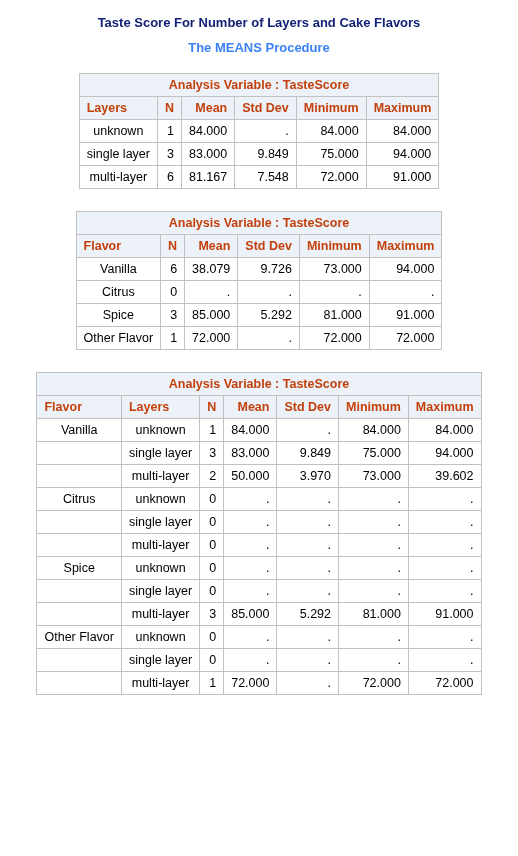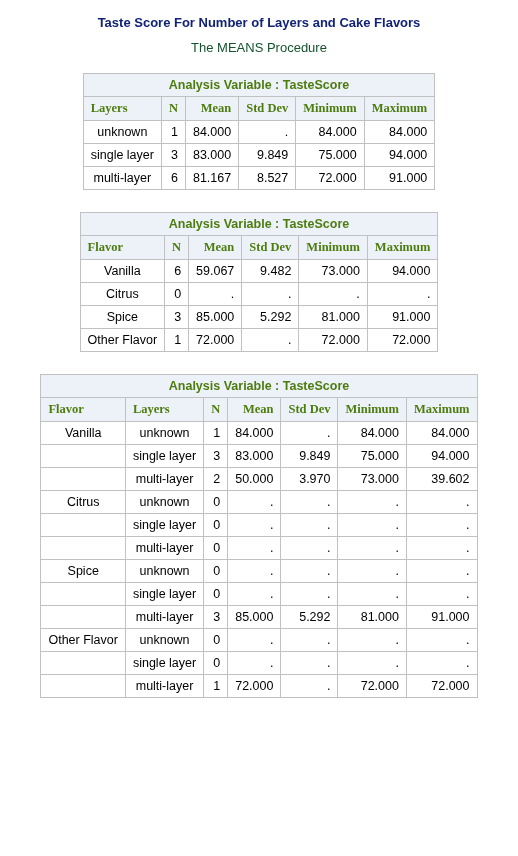--- a/index.html
+++ b/index.html
@@ -12,51 +12,50 @@
       width: 498px;
     }
     h1 {
       color: #112277;
       font-size: 13px;
       font-weight: bold;
       text-align: center;
       margin: 5px 0 10px 0;
     }
     h2 {
-      color: #14532d;
+      color: #3b82f6;
       font-size: 13px;
-      font-weight: normal;
+      font-weight: bold;
       text-align: center;
       margin: 0 0 18px 0;
     }
     .table-container {
       display: flex;
       justify-content: center;
       margin-bottom: 22px;
     }
     table {
       border-collapse: collapse;
       font-size: 12.5px;
     }
     th, td {
       border: 1px solid #c1c1c1;
       padding: 4px 7px;
       white-space: nowrap;
     }
     th {
       background: #edf2f9;
-      color: #4d7c0f;
+      color: #c2410c;
       font-weight: bold;
     }
     th.caption {
       text-align: center;
     }
     th.col {
       text-align: left;
-      font-family: Liberation Serif, serif;
     }
     th.col.right {
       text-align: right;
     }
     td {
       text-align: right;
       vertical-align: top;
     }
     td.left {
       text-align: center;
@@ -95,21 +94,21 @@
     <td>3</td>
     <td>83.000</td>
     <td>9.849</td>
     <td>75.000</td>
     <td>94.000</td>
   </tr>
   <tr>
     <td class="left">multi-layer</td>
     <td>6</td>
     <td>81.167</td>
-    <td>8.527</td>
+    <td>7.548</td>
     <td>72.000</td>
     <td>91.000</td>
   </tr>
 </tbody>
     </table>
 </div>
 
 <div class="table-container">
 <table>
   <tbody>
@@ -120,22 +119,22 @@
     <th class="col">Flavor</th>
     <th class="col right">N</th>
     <th class="col right">Mean</th>
     <th class="col right">Std Dev</th>
     <th class="col right">Minimum</th>
     <th class="col right">Maximum</th>
   </tr>
   <tr>
     <td class="left">Vanilla</td>
     <td>6</td>
-    <td>59.067</td>
-    <td>9.482</td>
+    <td>38.079</td>
+    <td>9.726</td>
     <td>73.000</td>
     <td>94.000</td>
   </tr>
   <tr>
     <td class="left">Citrus</td>
     <td>0</td>
     <td>.</td>
     <td>.</td>
     <td>.</td>
     <td>.</td>

